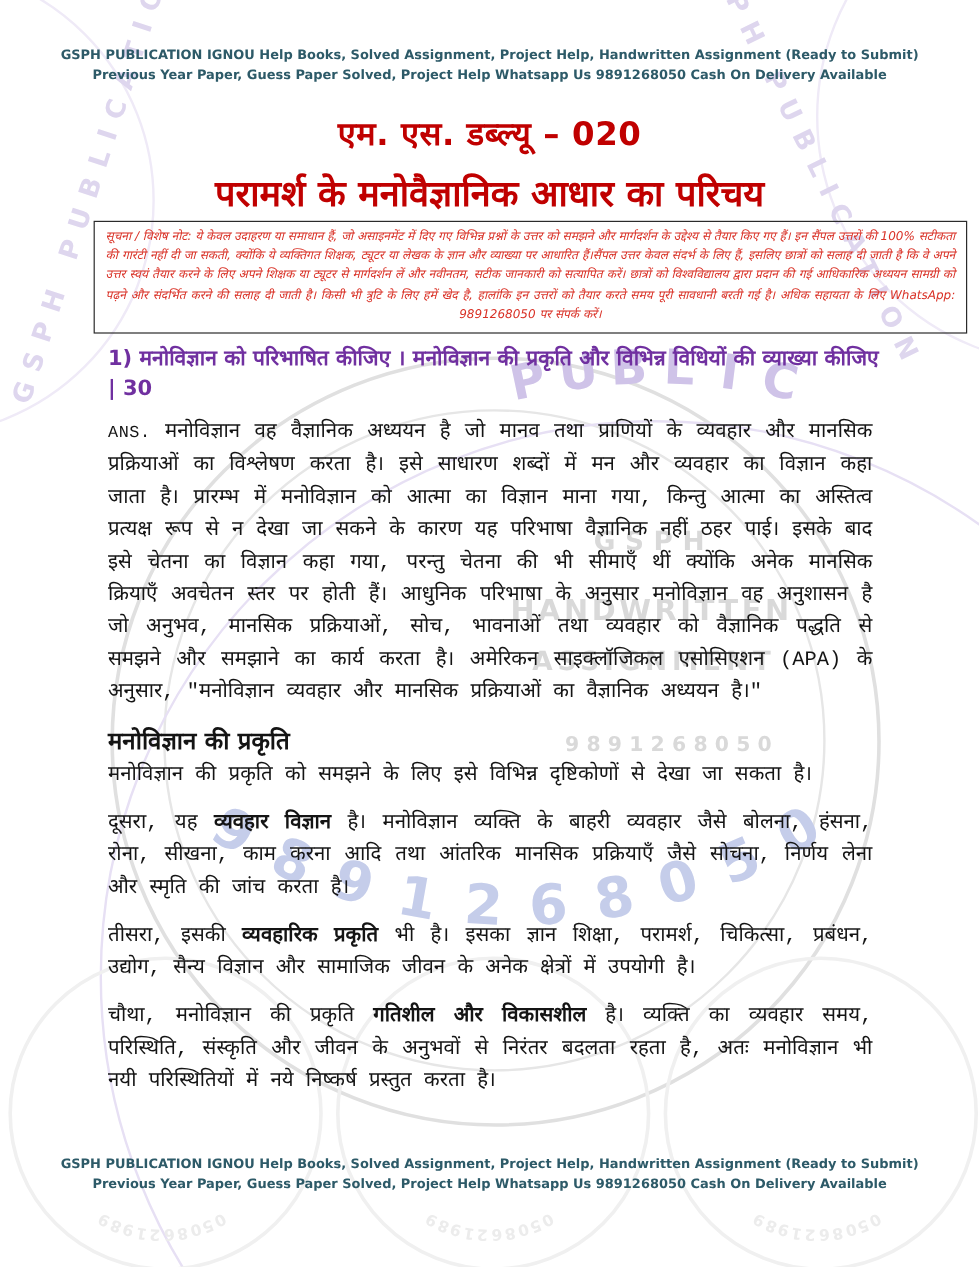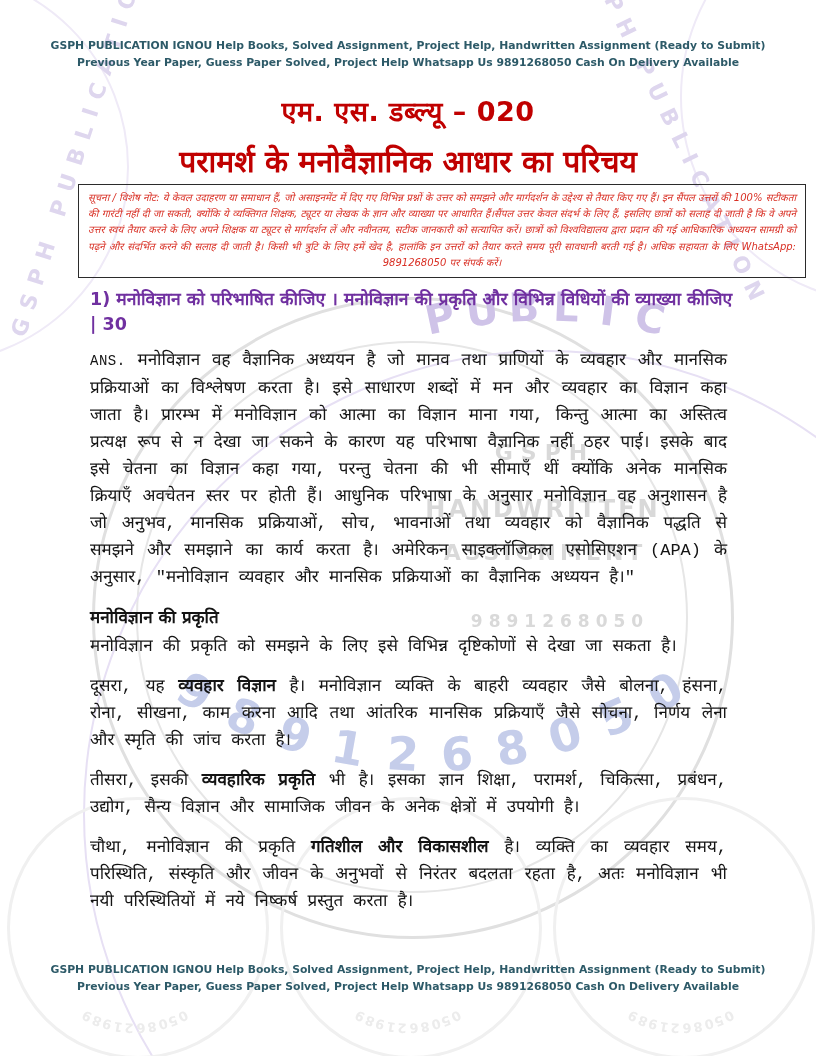--- a/index.html
+++ b/index.html
@@ -16,21 +16,21 @@
   .title-line2{font-size:30px;font-weight:bold;margin-top:11px;}
   .notice-box{position:absolute;left:78px;top:184px;width:708px;border:1.5px solid #2b2b2b;
               padding:5px 9px 6px 9px;color:var(--notice_red,#d93025);font-size:10px;font-style:italic;
               line-height:1.62;text-align:justify;text-align-last:center;}
   .question{position:absolute;left:90px;top:287px;width:644px;color:var(--question_purple,#7030a0);
             font-size:17.5px;font-weight:bold;line-height:1.45;}
   .answer{position:absolute;left:90px;top:347px;width:637px;color:var(--body_text,#141414);
           font-size:17px;line-height:27px;text-align:justify;}
   .answer p{margin:0 0 13px 0;font-family:Liberation Mono, monospace;}
   .ans-label{font-size:14px;letter-spacing:.5px;}
-  .nature-heading{font-weight:bold;font-size:17px;margin:1px 0 2px 0;}
+  .nature-heading{font-weight:bold;font-size:20px;margin:1px 0 2px 0;}
 </style>
 </head>
 <body>
 
 <div class="page">
 
   <div id="wm-layer">
       <div style="position: absolute; font-weight: bold; left: 92px; top: 297px; width: 636px; height: 636px; border: 3px solid rgb(224, 224, 224); border-radius: 50%;"></div>
       <div style="position: absolute; font-weight: bold; left: 136px; top: 341px; width: 548px; height: 548px; border: 2px solid rgb(230, 230, 230); border-radius: 50%;"></div>
       <div style="position: absolute; font-weight: bold; left: 83px; top: 350px; width: 924px; height: 924px; border: 2px solid rgb(231, 224, 244); border-radius: 50%;"></div>

